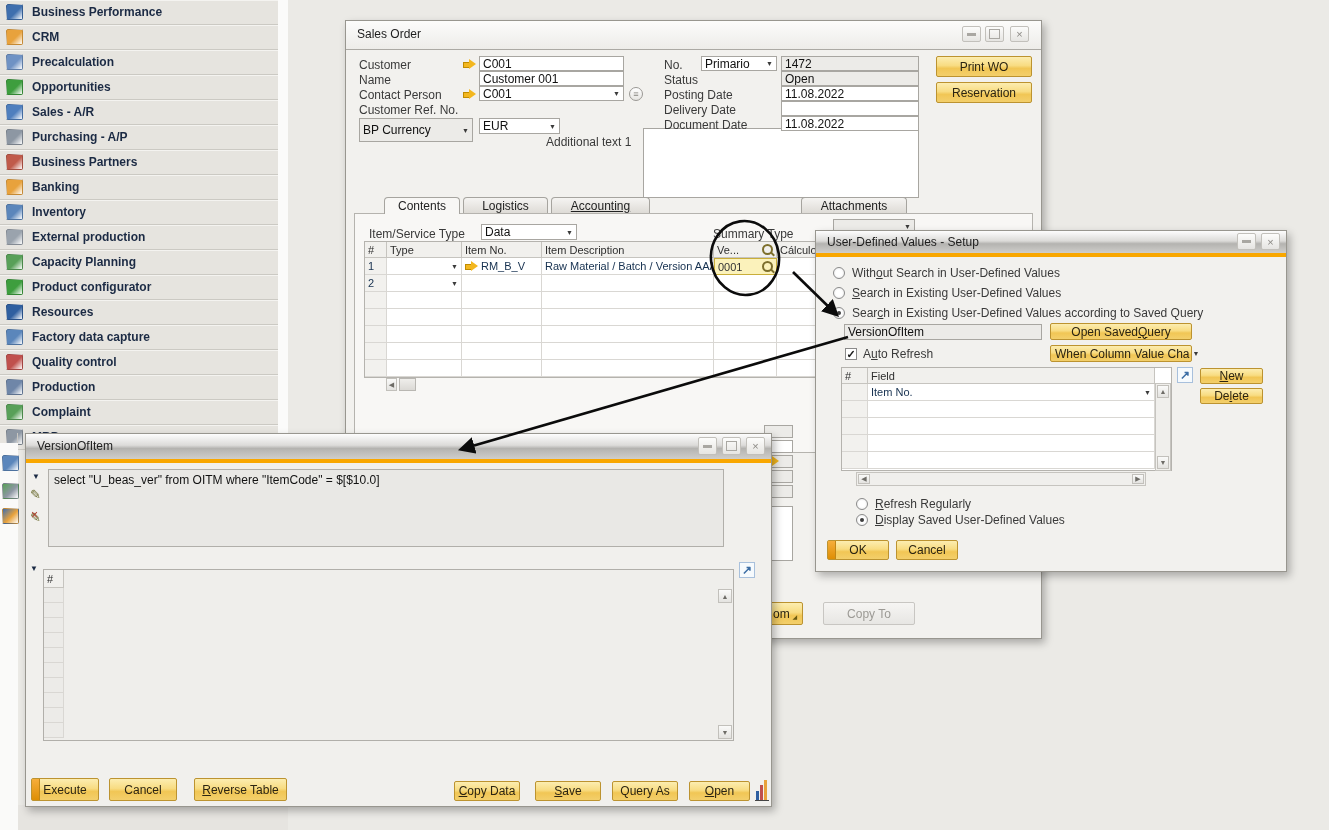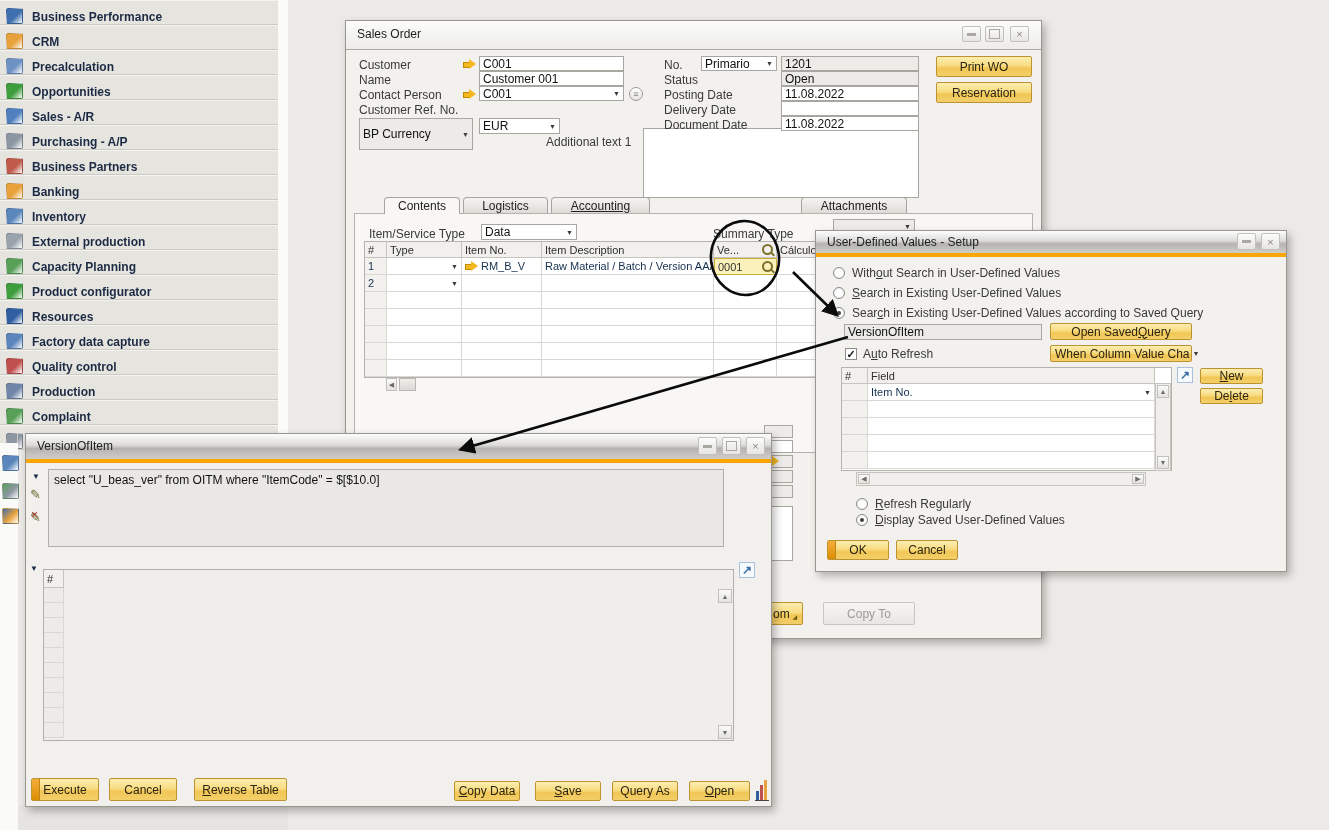--- a/index.html
+++ b/index.html
@@ -1,20 +1,20 @@
 <!DOCTYPE html>
 <html><head>
 <meta charset="utf-8">
 <style>
   html,body{margin:0;padding:0}
   body{width:1329px;height:830px;position:relative;overflow:hidden;
        font-family:"Liberation Sans",sans-serif;background:#EBEAE6;}
   
   #sidebar{position:absolute;left:0;top:0;width:278px;background:#E6E4DF;z-index:1}
-  .side-item{height:24px;display:flex;align-items:flex-end;gap:9px;padding-left:6px;
+  .side-item{height:24px;display:flex;align-items:center;gap:9px;padding-left:6px;
              border-bottom:1px solid #CBC9C3;box-shadow:inset 0 1px 0 #F4F3F0;cursor:pointer}
   .side-item .lbl{font-size:12px;font-weight:bold;color:#1B2A44;white-space:nowrap}
   .sicon{width:15px;height:14px;border-radius:2px;flex:0 0 auto;border:1px solid rgba(0,0,0,.15)}
   #left-strip{position:absolute;left:0;top:443px;width:18px;height:387px;background:#FAFAF9;z-index:3}
   #left-strip .sicon{position:absolute;left:2px}
   #left-vline{position:absolute;left:17px;top:433px;width:1px;height:372px;background:#C9C7C2;z-index:3}
   #white-strip{position:absolute;left:278px;top:0;width:10px;height:830px;background:#FBFBFA;z-index:0}
   #bottom-band{position:absolute;left:0;top:805px;width:288px;height:25px;background:#E6E4E0;z-index:2}
   
   .win{position:absolute;background:#F2F1EE;border:1px solid #98968F;box-shadow:3px 4px 8px rgba(0,0,0,.28)}
@@ -179,37 +179,37 @@
   <span class="flabel" style="left:13px;top:52px">Name</span>
   <div class="inp" style="left:133px;top:50px;width:145px;height:15px">Customer 001</div>
   <span class="flabel" style="left:13px;top:67px">Contact Person</span>
   <span class="linkarrow" style="left:117px;top:68px"></span>
   <div class="inp" style="left:133px;top:65px;width:145px;height:15px">
     <span>C001</span>
       <span class="caret">▼</span>
   </div>
   <span class="cmenu" style="left:283px;top:66px">≡</span>
   <span class="flabel" style="left:13px;top:82px">Customer Ref. No.</span>
-  <div class="inp gray" style="left:13px;top:97px;width:114px;height:32px">
+  <div class="inp gray" style="left:13px;top:97px;width:114px;height:24px">
     <span>BP Currency</span>
       <span class="caret">▼</span>
   </div>
   <div class="inp" style="left:133px;top:97px;width:81px;height:16px">
     <span>EUR</span>
       <span class="caret">▼</span>
   </div>
   <span class="flabel" style="left:200px;top:114px">Additional text 1</span>
   <div class="inp" style="left:297px;top:107px;width:276px;height:70px"></div>
 
   <span class="flabel" style="left:318px;top:37px">No.</span>
   <div class="inp" style="left:355px;top:35px;width:76px;height:15px">
     <span>Primario</span>
       <span class="caret">▼</span>
   </div>
-  <div class="inp gray" style="left:435px;top:35px;width:138px;height:15px">1201</div>
+  <div class="inp gray" style="left:435px;top:35px;width:138px;height:15px">1472</div>
   <span class="flabel" style="left:318px;top:52px">Status</span>
   <div class="inp gray" style="left:435px;top:50px;width:138px;height:15px">Open</div>
   <span class="flabel" style="left:318px;top:67px">Posting Date</span>
   <div class="inp" style="left:435px;top:65px;width:138px;height:15px">11.08.2022</div>
   <span class="flabel" style="left:318px;top:82px">Delivery Date</span>
   <div class="inp" style="left:435px;top:80px;width:138px;height:15px"></div>
   <span class="flabel" style="left:318px;top:97px">Document Date</span>
   <div class="inp" style="left:435px;top:95px;width:138px;height:15px">11.08.2022</div>
   <div class="btn" style="left:590px;top:35px;width:96px;height:21px">Print WO</div>
   <div class="btn" style="left:590px;top:61px;width:96px;height:21px">Reservation</div>

